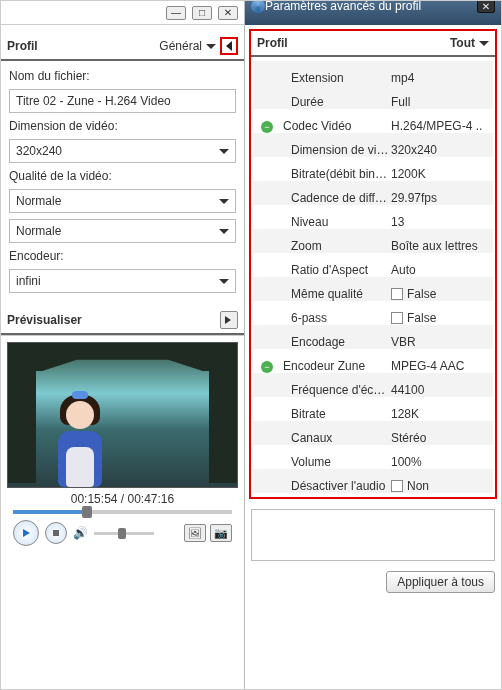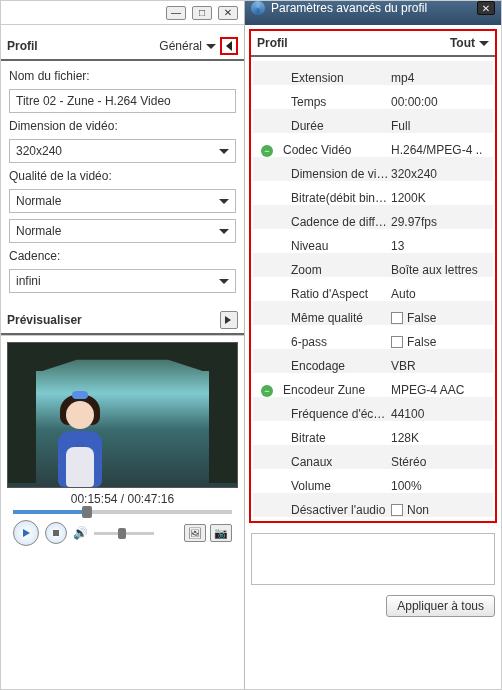--- a/index.html
+++ b/index.html
@@ -39,21 +39,21 @@
 .controls-row{display:flex;align-items:center;gap:6px;padding:6px}
 .ctl-btn{width:22px;height:22px;border:1px solid #888;border-radius:50%;background:radial-gradient(#fff,#cfe3f5);display:flex;align-items:center;justify-content:center;cursor:pointer}
 .ctl-btn.play{width:26px;height:26px}
 .ctl-btn svg{width:10px;height:10px}
 .vol-icon{font-size:12px}
 .vol-track{width:60px;height:3px;background:#ccc;position:relative}
 .vol-thumb{position:absolute;left:40%;top:-4px;width:8px;height:11px;background:#777;border-radius:2px}
 .snap-group{margin-left:auto;display:flex;gap:4px}
 .snap-btn{width:22px;height:18px;border:1px solid #888;background:#eee;display:flex;align-items:center;justify-content:center;border-radius:2px;font-size:11px}
 
-.titlebar{height:24px;background:linear-gradient(#4a6a8a,#2f4a66);color:#fff;display:flex;align-items:flex-start;padding:0 6px;gap:6px;font-size:13px}
+.titlebar{height:24px;background:linear-gradient(#4a6a8a,#2f4a66);color:#fff;display:flex;align-items:flex-end;padding:12px 6px;font-size:13px}
 .titlebar .logo{width:14px;height:14px;border-radius:50%;background:conic-gradient(#7fb4e6,#2f6aa6,#7fb4e6)}
 .titlebar .spacer{flex:1}
 .titlebar .close{width:18px;height:14px;background:#333;border:1px solid #111;display:flex;align-items:center;justify-content:center;color:#eee;font-size:10px;border-radius:2px;cursor:pointer}
 .adv-wrap{margin:4px;border:2px solid #d00;flex:0 0 auto}
 .adv-header{height:26px;border-bottom:2px solid #666;display:flex;align-items:center;justify-content:space-between;padding:0 6px;font-weight:600;font-size:14px}
 .tout{display:flex;align-items:center;gap:4px;font-size:12px;font-weight:700}
 .adv-body{padding:4px 2px}
 .adv-row{height:24px;display:flex;align-items:flex-end}
 .adv-row.odd{background:#f3f3f3}
 .adv-row .indent{width:28px;display:flex;justify-content:center}
@@ -104,21 +104,21 @@
     <div class="form-field form-select">
       <span>Normale</span>
         <span class="caret-down"></span>
     </div>
 
     <div class="form-field form-select">
       <span>Normale</span>
         <span class="caret-down"></span>
     </div>
 
-    <div class="form-label">Cadence:</div>
+    <div class="form-label">Encodeur:</div>
     <div class="form-field form-select">
       <span>infini</span>
         <span class="caret-down"></span>
     </div>
   </div>
 
   <div class="section-header preview-header">
     <span>Prévisualiser</span>
     <span class="preview-play">
       <svg viewBox="0 0 8 8">
@@ -188,27 +188,20 @@
       </span>
     </div>
     <div class="adv-body" id="adv-body">
         <div class="adv-row odd">
           <div class="indent"></div>
           <div class="label" style="padding-left: 10px;">Extension</div>
           <div class="value">
             <span>mp4</span>
           </div>
         </div>
-        <div class="adv-row">
-          <div class="indent"></div>
-          <div class="label" style="padding-left: 10px;">Temps</div>
-          <div class="value">
-            <span>00:00:00</span>
-          </div>
-        </div>
         <div class="adv-row odd">
           <div class="indent"></div>
           <div class="label" style="padding-left: 10px;">Durée</div>
           <div class="value">
             <span>Full</span>
           </div>
         </div>
         <div class="adv-row">
           <div class="indent">
             <div class="group-icon">−</div>

